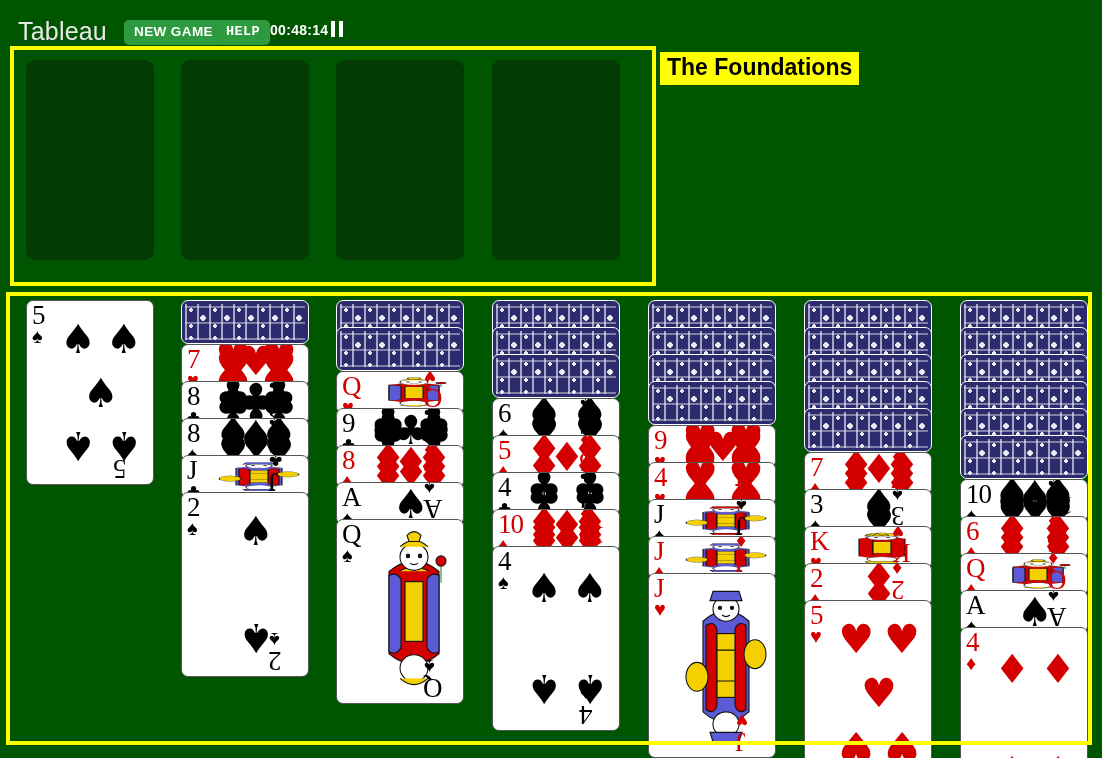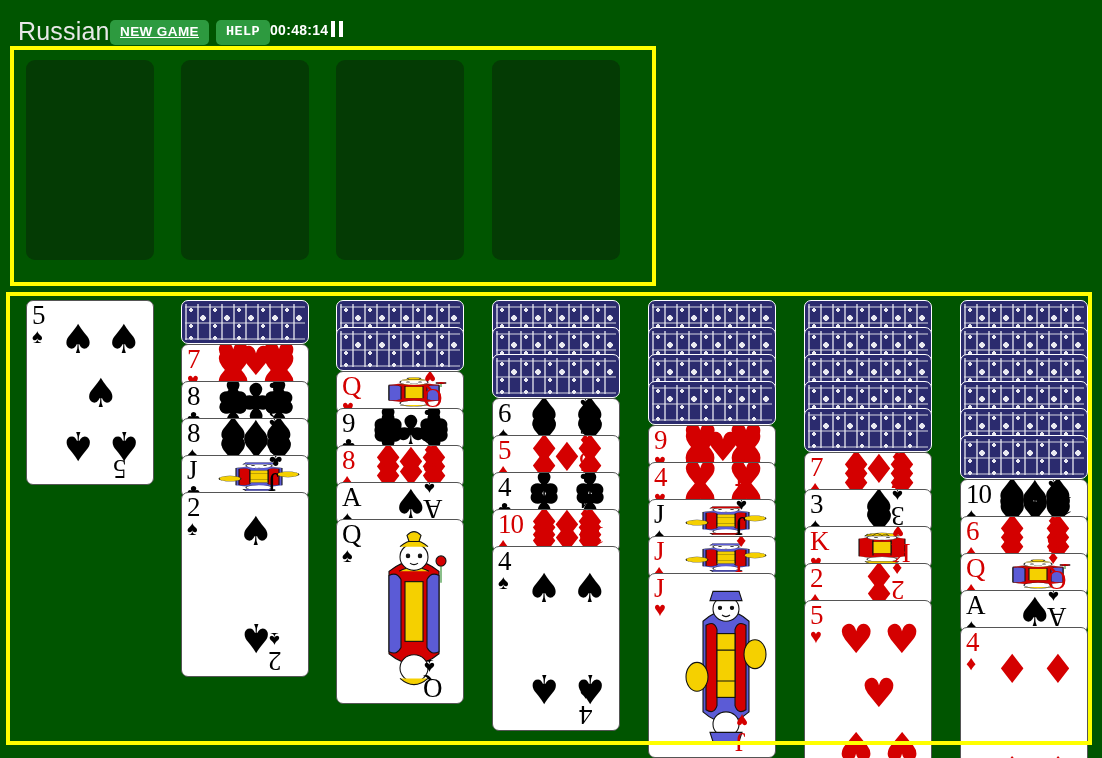--- a/index.html
+++ b/index.html
@@ -19,21 +19,21 @@
     line-height: 1;
   }
   .btn {
     position: absolute; top: 20px;
     background: #2d9a3f; color: #ffffff;
     border: none; border-radius: 5px;
     font-family: "Liberation Sans", sans-serif;
     font-size: 13.5px; font-weight: bold; letter-spacing: .4px;
     padding: 5px 10px 6px 10px; cursor: pointer; line-height: 1;
   }
-  .btn-new { left: 110px; text-decoration: underline; }
+  .btn-new { left: 124px; }
   .btn-help { left: 216px; font-family: Liberation Mono, monospace; }
   .timer {
     position: absolute; left: 270px; top: 22px;
     color: #ffffff; font-size: 14px; font-weight: bold;
     font-family: "Liberation Sans", sans-serif; letter-spacing: .3px;
   }
   .pause-btn {
     position: absolute; left: 331px; top: 21px;
     width: 16px; height: 16px; background: #ffffff; cursor: pointer;
   }
@@ -116,21 +116,21 @@
   
   .court { position: absolute; left: 32px; top: 4px; right: 4px; bottom: 4px; }
   .court svg { width: 100%; height: 100%; display: block; }
 </style>
 </head>
 <body>
 
 <div id="app">
 
   <div class="topbar">
-    <div class="game-title">Russian</div>
+    <div class="game-title">Tableau</div>
     <button class="btn btn-new">NEW GAME</button>
     <button class="btn btn-help">HELP</button>
     <div class="timer">00:48:14</div>
     <div class="pause-btn">
         <i class="a"></i>
         <i class="b"></i>
       </div>
   </div>
 
   <div id="foundation-slots">
@@ -855,14 +855,15 @@
             <span class="pip" style="left: 76%; top: 20%;">♦</span>
             <span class="pip inv" style="left: 24%; top: 80%;">♦</span>
             <span class="pip inv" style="left: 76%; top: 80%;">♦</span>
           </div>
         </div>
       </div>
     </div>
 
   <div class="annot-box" id="foundations-box"></div>
   <div class="annot-box" id="tableau-box"></div>
+  <div class="annot-label" id="foundations-label">The Foundations</div>
 
 </div>
 
 </body></html>

